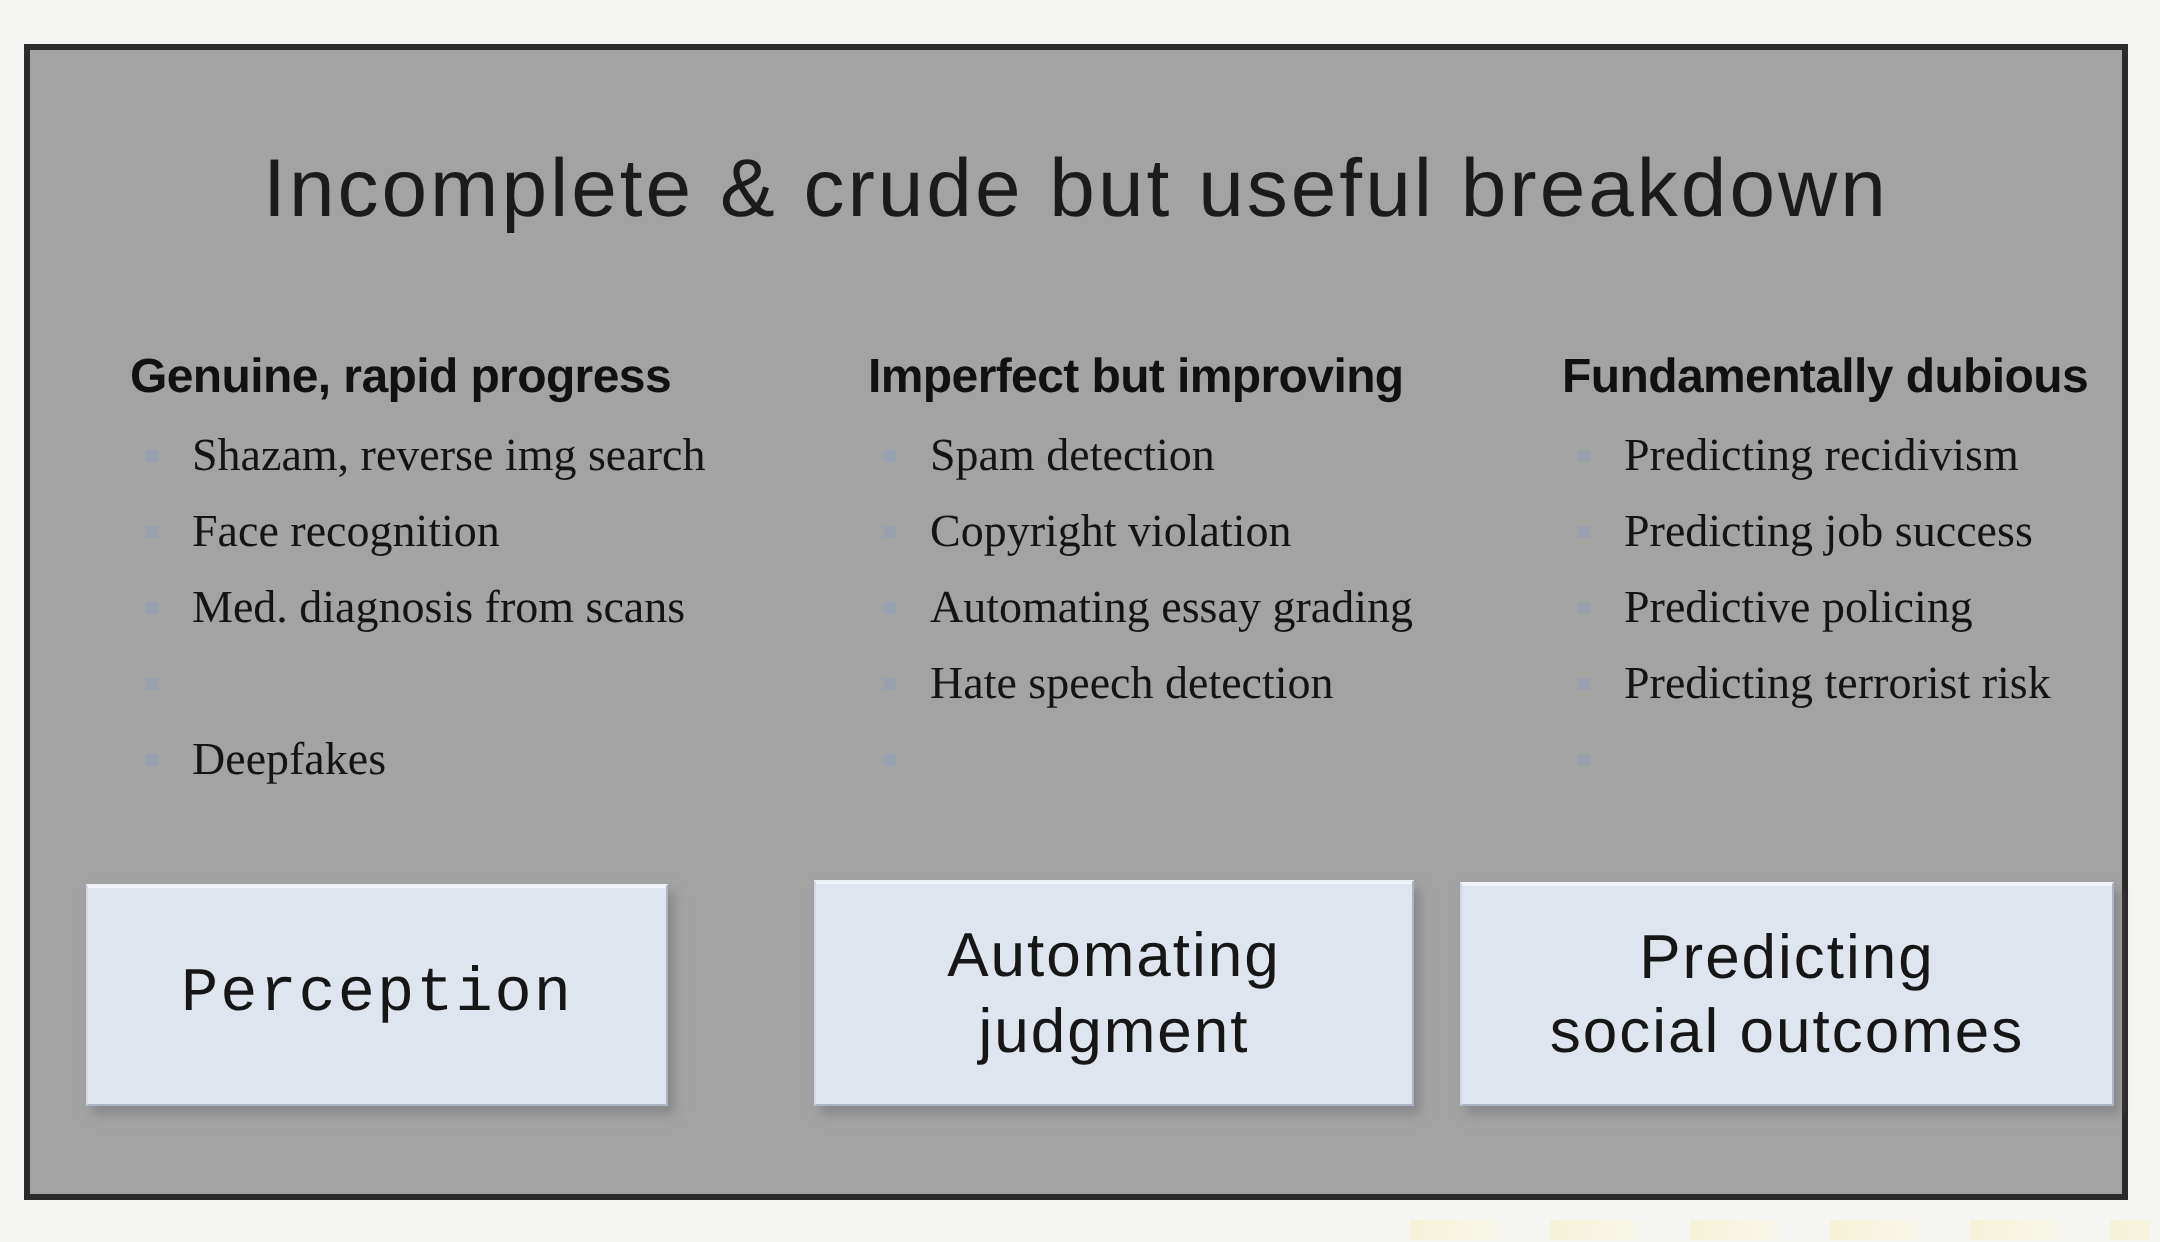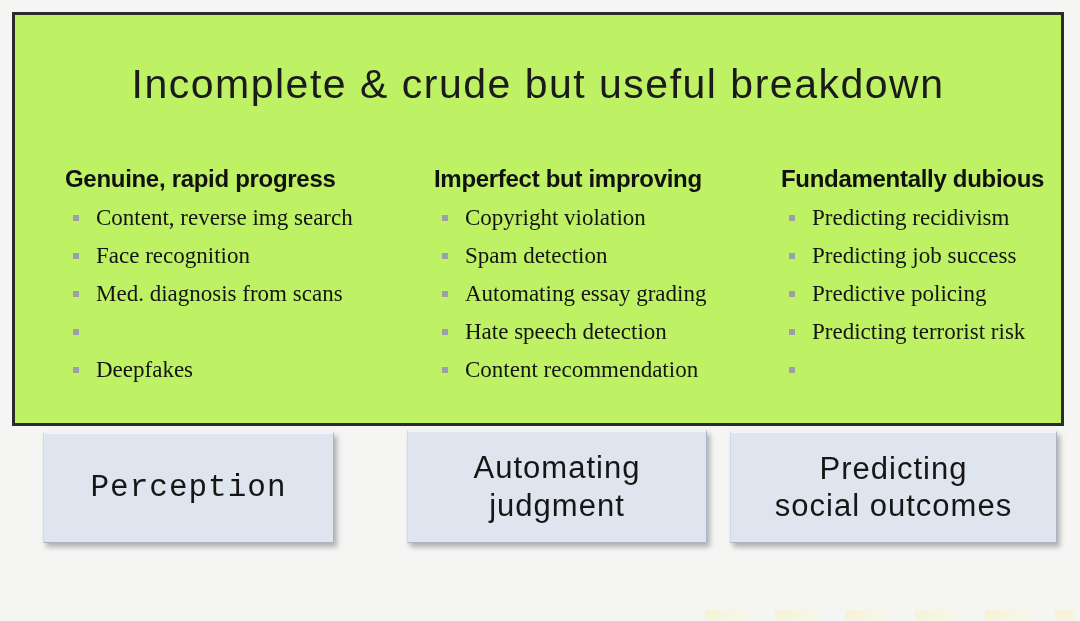--- a/index.html
+++ b/index.html
@@ -5,23 +5,23 @@
   * { margin: 0; padding: 0; box-sizing: border-box; }
   html, body {
     width: 1080px; height: 621px;
     background: #f5f5f4;
     font-family: "Liberation Sans", sans-serif;
     overflow: hidden;
     position: relative;
   }
   .slide {
     position: absolute;
-    left: 12px; top: 12px;
-    width: 1052px; height: 414px;
-    background: #bef264;
+    left: 12px; top: 22px;
+    width: 1052px; height: 578px;
+    background: #a3a3a3;
     border: 3px solid #2b2b2b;
   }
   .slide-title {
     position: absolute;
     left: 0; right: 0;
     top: 46px;
     text-align: center;
     font-size: 41px;
     font-weight: 400;
     letter-spacing: 1.5px;
@@ -109,21 +109,21 @@
 
   <div class="slide-title">Incomplete &amp; crude but useful breakdown</div>
 
   <div class="columns">
 
     <div class="col col-1">
       <div class="col-heading">Genuine, rapid progress</div>
       <ul class="items">
         <li>
             <span class="bullet"></span>
-            <span class="item-label">Content, reverse img search</span>
+            <span class="item-label">Shazam, reverse img search</span>
           </li>
         <li>
             <span class="bullet"></span>
             <span class="item-label">Face recognition</span>
           </li>
         <li>
             <span class="bullet"></span>
             <span class="item-label">Med. diagnosis from scans</span>
           </li>
         <li>
@@ -134,37 +134,36 @@
             <span class="item-label">Deepfakes</span>
           </li>
       </ul>
     </div>
 
     <div class="col col-2">
       <div class="col-heading">Imperfect but improving</div>
       <ul class="items">
         <li>
             <span class="bullet"></span>
+            <span class="item-label">Spam detection</span>
+          </li>
+        <li>
+            <span class="bullet"></span>
             <span class="item-label">Copyright violation</span>
           </li>
         <li>
             <span class="bullet"></span>
-            <span class="item-label">Spam detection</span>
-          </li>
-        <li>
-            <span class="bullet"></span>
             <span class="item-label">Automating essay grading</span>
           </li>
         <li>
             <span class="bullet"></span>
             <span class="item-label">Hate speech detection</span>
           </li>
         <li>
             <span class="bullet"></span>
-            <span class="item-label">Content recommendation</span>
           </li>
       </ul>
     </div>
 
     <div class="col col-3">
       <div class="col-heading">Fundamentally dubious</div>
       <ul class="items">
         <li>
             <span class="bullet"></span>
             <span class="item-label">Predicting recidivism</span>

